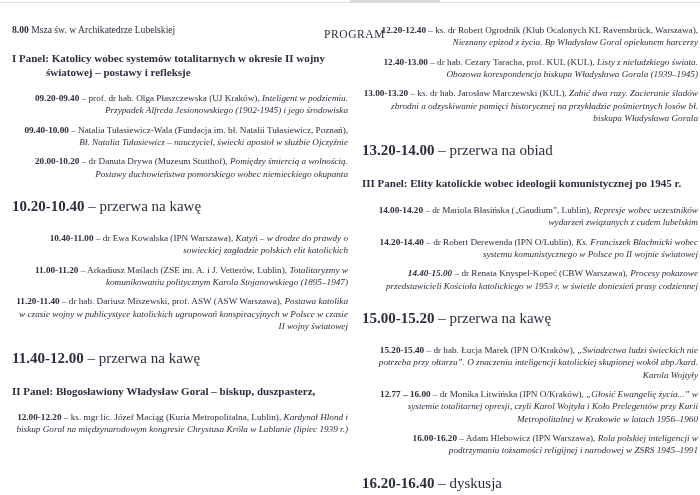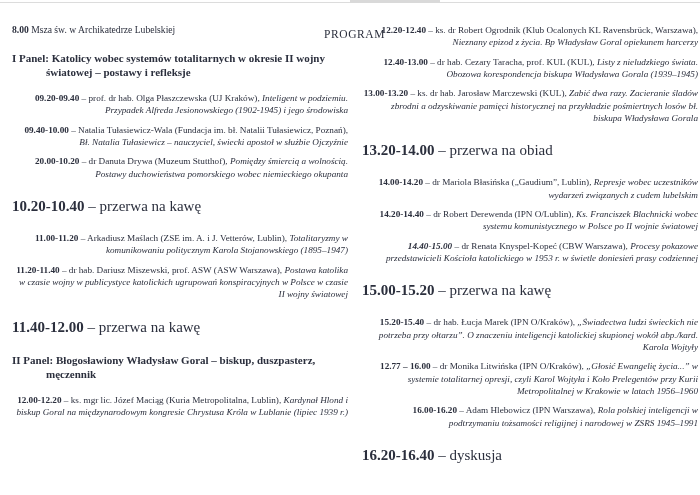--- a/index.html
+++ b/index.html
@@ -113,31 +113,33 @@
 <div class="page-title">PROGRAM</div>
 
 <div class="columns">
   <div class="col col-left">
       <div class="plain-line"><span class="time">8.00</span><span> Msza św. w Archikatedrze Lubelskiej</span></div>
       <div class="panel-head"><span>I Panel: Katolicy wobec systemów totalitarnych w okresie II wojny</span><span class="cont">światowej – postawy i refleksje</span></div>
       <div class="entry"><span class="time">09.20-09.40</span><span> – </span><span>prof. dr hab. Olga Płaszczewska (UJ Kraków), </span><span class="ttl">Inteligent w podziemiu. Przypadek Alfreda Jesionowskiego (1902-1945) i jego środowiska</span></div>
       <div class="entry"><span class="time">09.40-10.00</span><span> – </span><span>Natalia Tułasiewicz-Wala (Fundacja im. bł. Natalii Tułasiewicz, Poznań), </span><span class="ttl">Bł. Natalia Tułasiewicz – nauczyciel, świecki apostoł w służbie Ojczyźnie</span></div>
       <div class="entry"><span class="time">20.00-10.20</span><span> – </span><span>dr Danuta Drywa (Muzeum Stutthof), </span><span class="ttl">Pomiędzy śmiercią a wolnością. Postawy duchowieństwa pomorskiego wobec niemieckiego okupanta</span></div>
       <div class="break-line"><span class="time">10.20-10.40</span><span> – </span><span>przerwa na kawę</span></div>
+      <div class="entry"><span class="time">10.40-11.00</span><span> – </span><span>dr Ewa Kowalska (IPN Warszawa), </span><span class="ttl">Katyń – w drodze do prawdy o sowieckiej zagładzie polskich elit katolickich</span></div>
       <div class="entry"><span class="time">11.00-11.20</span><span> – </span><span>Arkadiusz Maślach (ZSE im. A. i J. Vetterów, Lublin), </span><span class="ttl">Totalitaryzmy w komunikowaniu politycznym Karola Stojanowskiego (1895–1947)</span></div>
       <div class="entry"><span class="time">11.20-11.40</span><span> – </span><span>dr hab. Dariusz Miszewski, prof. ASW (ASW Warszawa), </span><span class="ttl">Postawa katolika w czasie wojny w publicystyce katolickich ugrupowań konspiracyjnych w Polsce w czasie II wojny światowej</span></div>
       <div class="break-line"><span class="time">11.40-12.00</span><span> – </span><span>przerwa na kawę</span></div>
-      <div class="panel-head"><span>II Panel: Błogosławiony Władysław Goral – biskup, duszpasterz,</span><span class="cont">męczennik</span></div>
+      <div class="panel-head"><span>II Panel: Błogosławiony Władysław Goral – biskup, duszpasterz,</span></div>
       <div class="entry"><span class="time">12.00-12.20</span><span> – </span><span>ks. mgr lic. Józef Maciąg (Kuria Metropolitalna, Lublin), </span><span class="ttl">Kardynał Hlond i biskup Goral na międzynarodowym kongresie Chrystusa Króla w Lublanie (lipiec 1939 r.)</span></div>
     </div>
   <div class="col col-right">
       <div class="entry"><span class="time">12.20-12.40</span><span> – </span><span>ks. dr Robert Ogrodnik (Klub Ocalonych KL Ravensbrück, Warszawa), </span><span class="ttl">Nieznany epizod z życia. Bp Władysław Goral opiekunem harcerzy</span></div>
       <div class="entry"><span class="time">12.40-13.00</span><span> – </span><span>dr hab. Cezary Taracha, prof. KUL (KUL), </span><span class="ttl">Listy z nieludzkiego świata. Obozowa korespondencja biskupa Władysława Gorala (1939–1945)</span></div>
       <div class="entry"><span class="time">13.00-13.20</span><span> – </span><span>ks. dr hab. Jarosław Marczewski (KUL), </span><span class="ttl">Zabić dwa razy. Zacieranie śladów zbrodni a odzyskiwanie pamięci historycznej na przykładzie pośmiertnych losów bł. biskupa Władysława Gorala</span></div>
       <div class="break-line"><span class="time">13.20-14.00</span><span> – </span><span>przerwa na obiad</span></div>
+      <div class="panel-head compact"><span>III Panel: Elity katolickie wobec ideologii komunistycznej po 1945 r.</span></div>
       <div class="entry"><span class="time">14.00-14.20</span><span> – </span><span>dr Mariola Błasińska („Gaudium”, Lublin), </span><span class="ttl">Represje wobec uczestników wydarzeń związanych z cudem lubelskim</span></div>
       <div class="entry"><span class="time">14.20-14.40</span><span> – </span><span>dr Robert Derewenda (IPN O/Lublin), </span><span class="ttl">Ks. Franciszek Blachnicki wobec systemu komunistycznego w Polsce po II wojnie światowej</span></div>
       <div class="entry"><span class="time ital">14.40-15.00</span><span> – </span><span>dr Renata Knyspel-Kopeć (CBW Warszawa), </span><span class="ttl">Procesy pokazowe przedstawicieli Kościoła katolickiego w 1953 r. w świetle doniesień prasy codziennej</span></div>
       <div class="break-line"><span class="time">15.00-15.20</span><span> – </span><span>przerwa na kawę</span></div>
       <div class="entry"><span class="time">15.20-15.40</span><span> – </span><span>dr hab. Łucja Marek (IPN O/Kraków), </span><span class="ttl">„Świadectwa ludzi świeckich nie potrzeba przy ołtarzu”. O znaczeniu inteligencji katolickiej skupionej wokół abp./kard. Karola Wojtyły</span></div>
       <div class="entry"><span class="time">12.77 – 16.00</span><span> – </span><span>dr Monika Litwińska (IPN O/Kraków), </span><span class="ttl">„Głosić Ewangelię życia...” w systemie totalitarnej opresji, czyli Karol Wojtyła i Koło Prelegentów przy Kurii Metropolitalnej w Krakowie w latach 1956–1960</span></div>
       <div class="entry"><span class="time">16.00-16.20</span><span> – </span><span>Adam Hlebowicz (IPN Warszawa), </span><span class="ttl">Rola polskiej inteligencji w podtrzymaniu tożsamości religijnej i narodowej w ZSRS 1945–1991</span></div>
       <div class="break-line"><span class="time">16.20-16.40</span><span> – </span><span>dyskusja</span></div>
     </div>
 </div>

